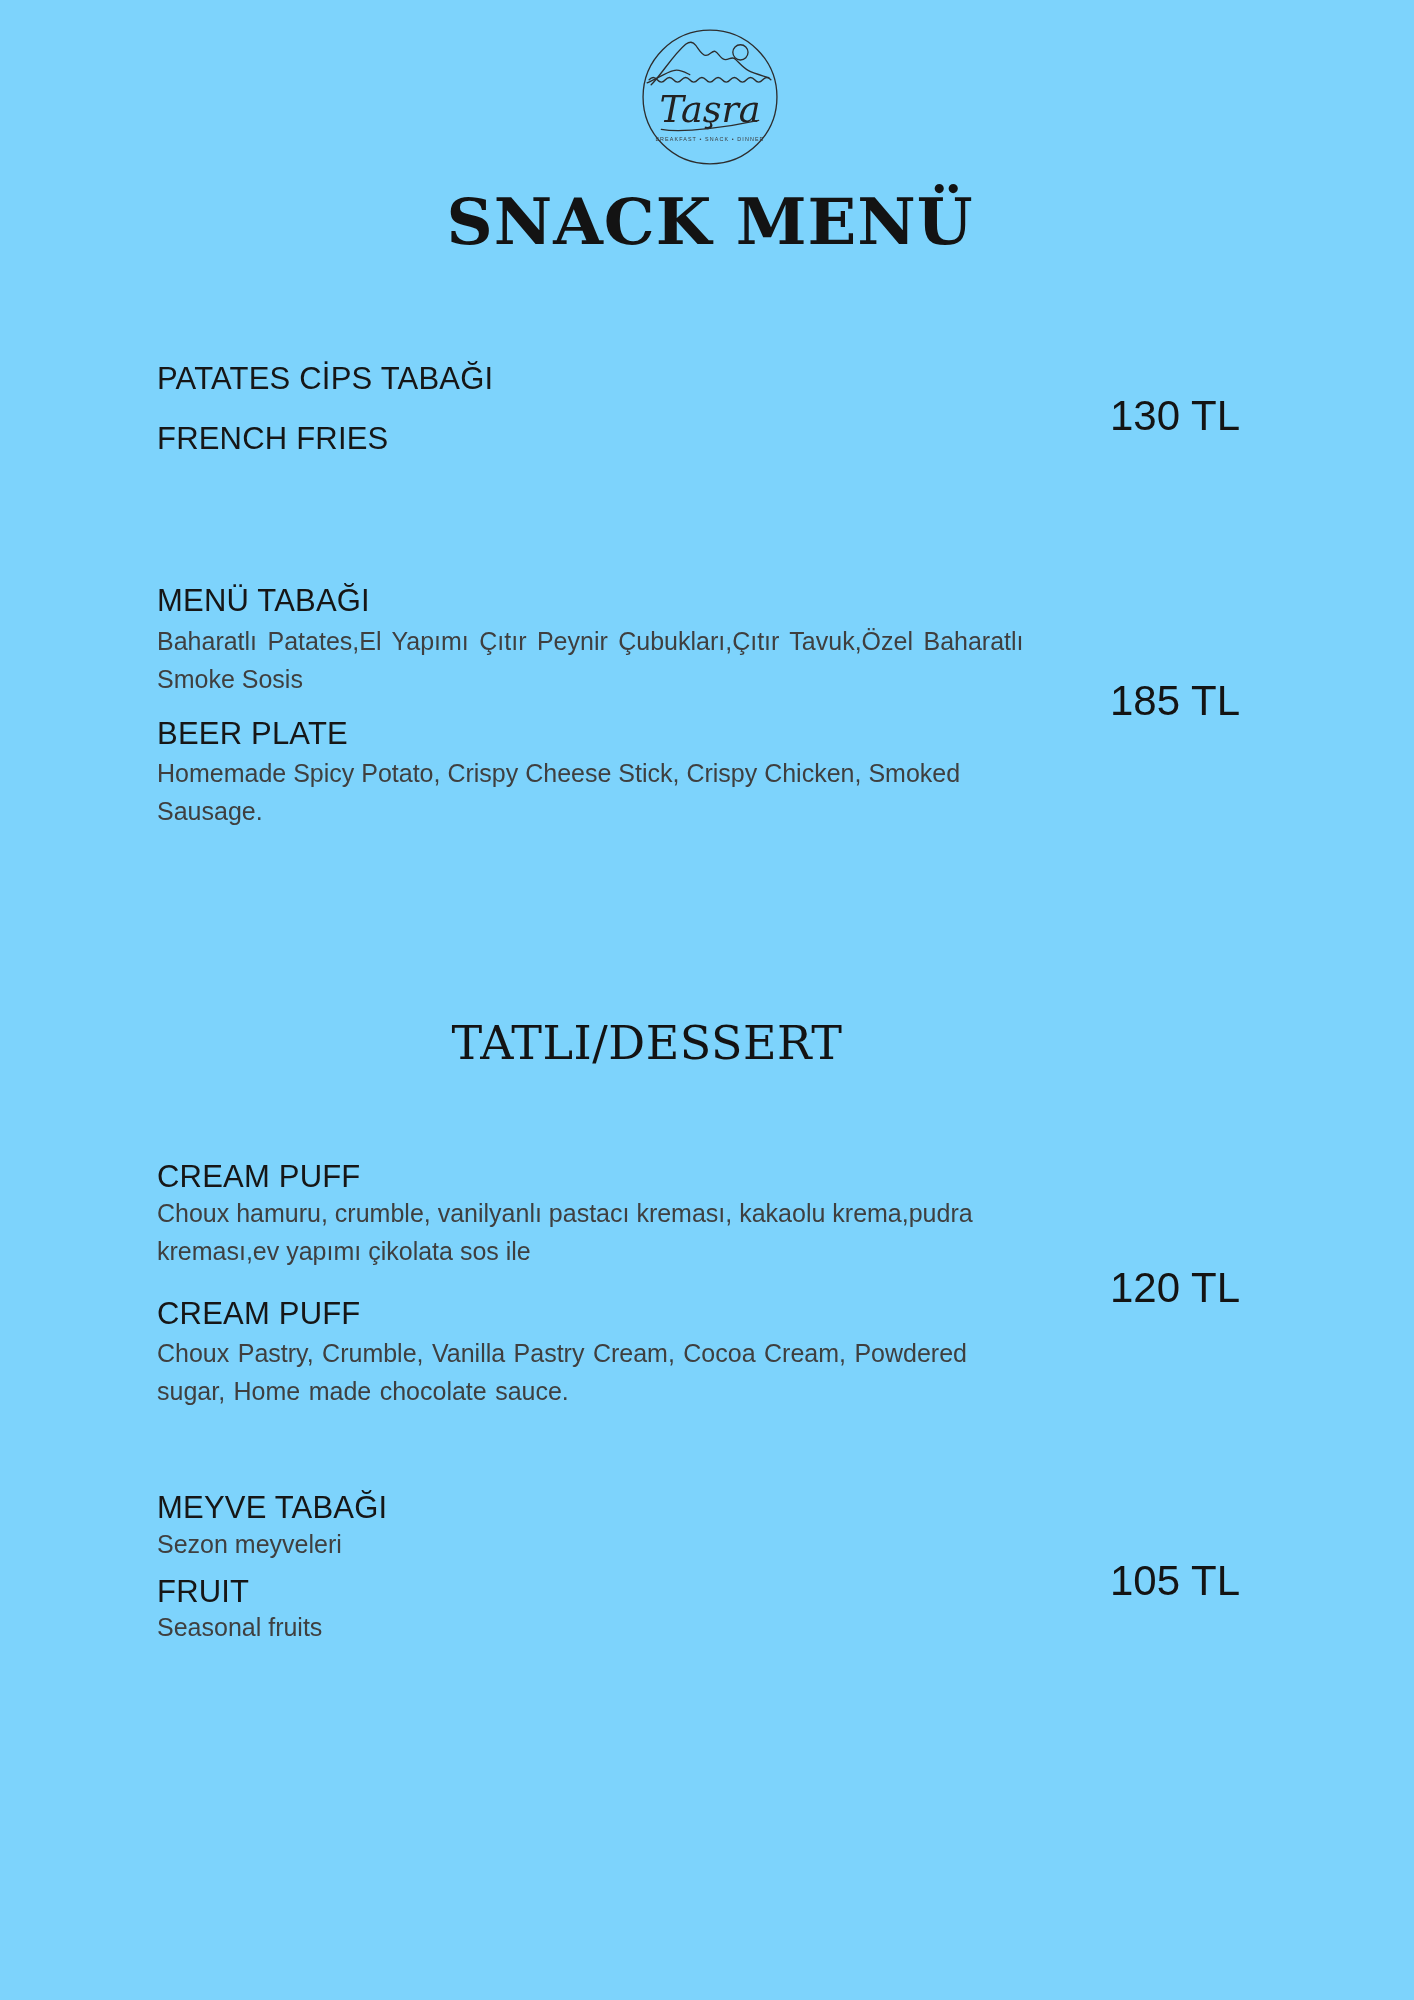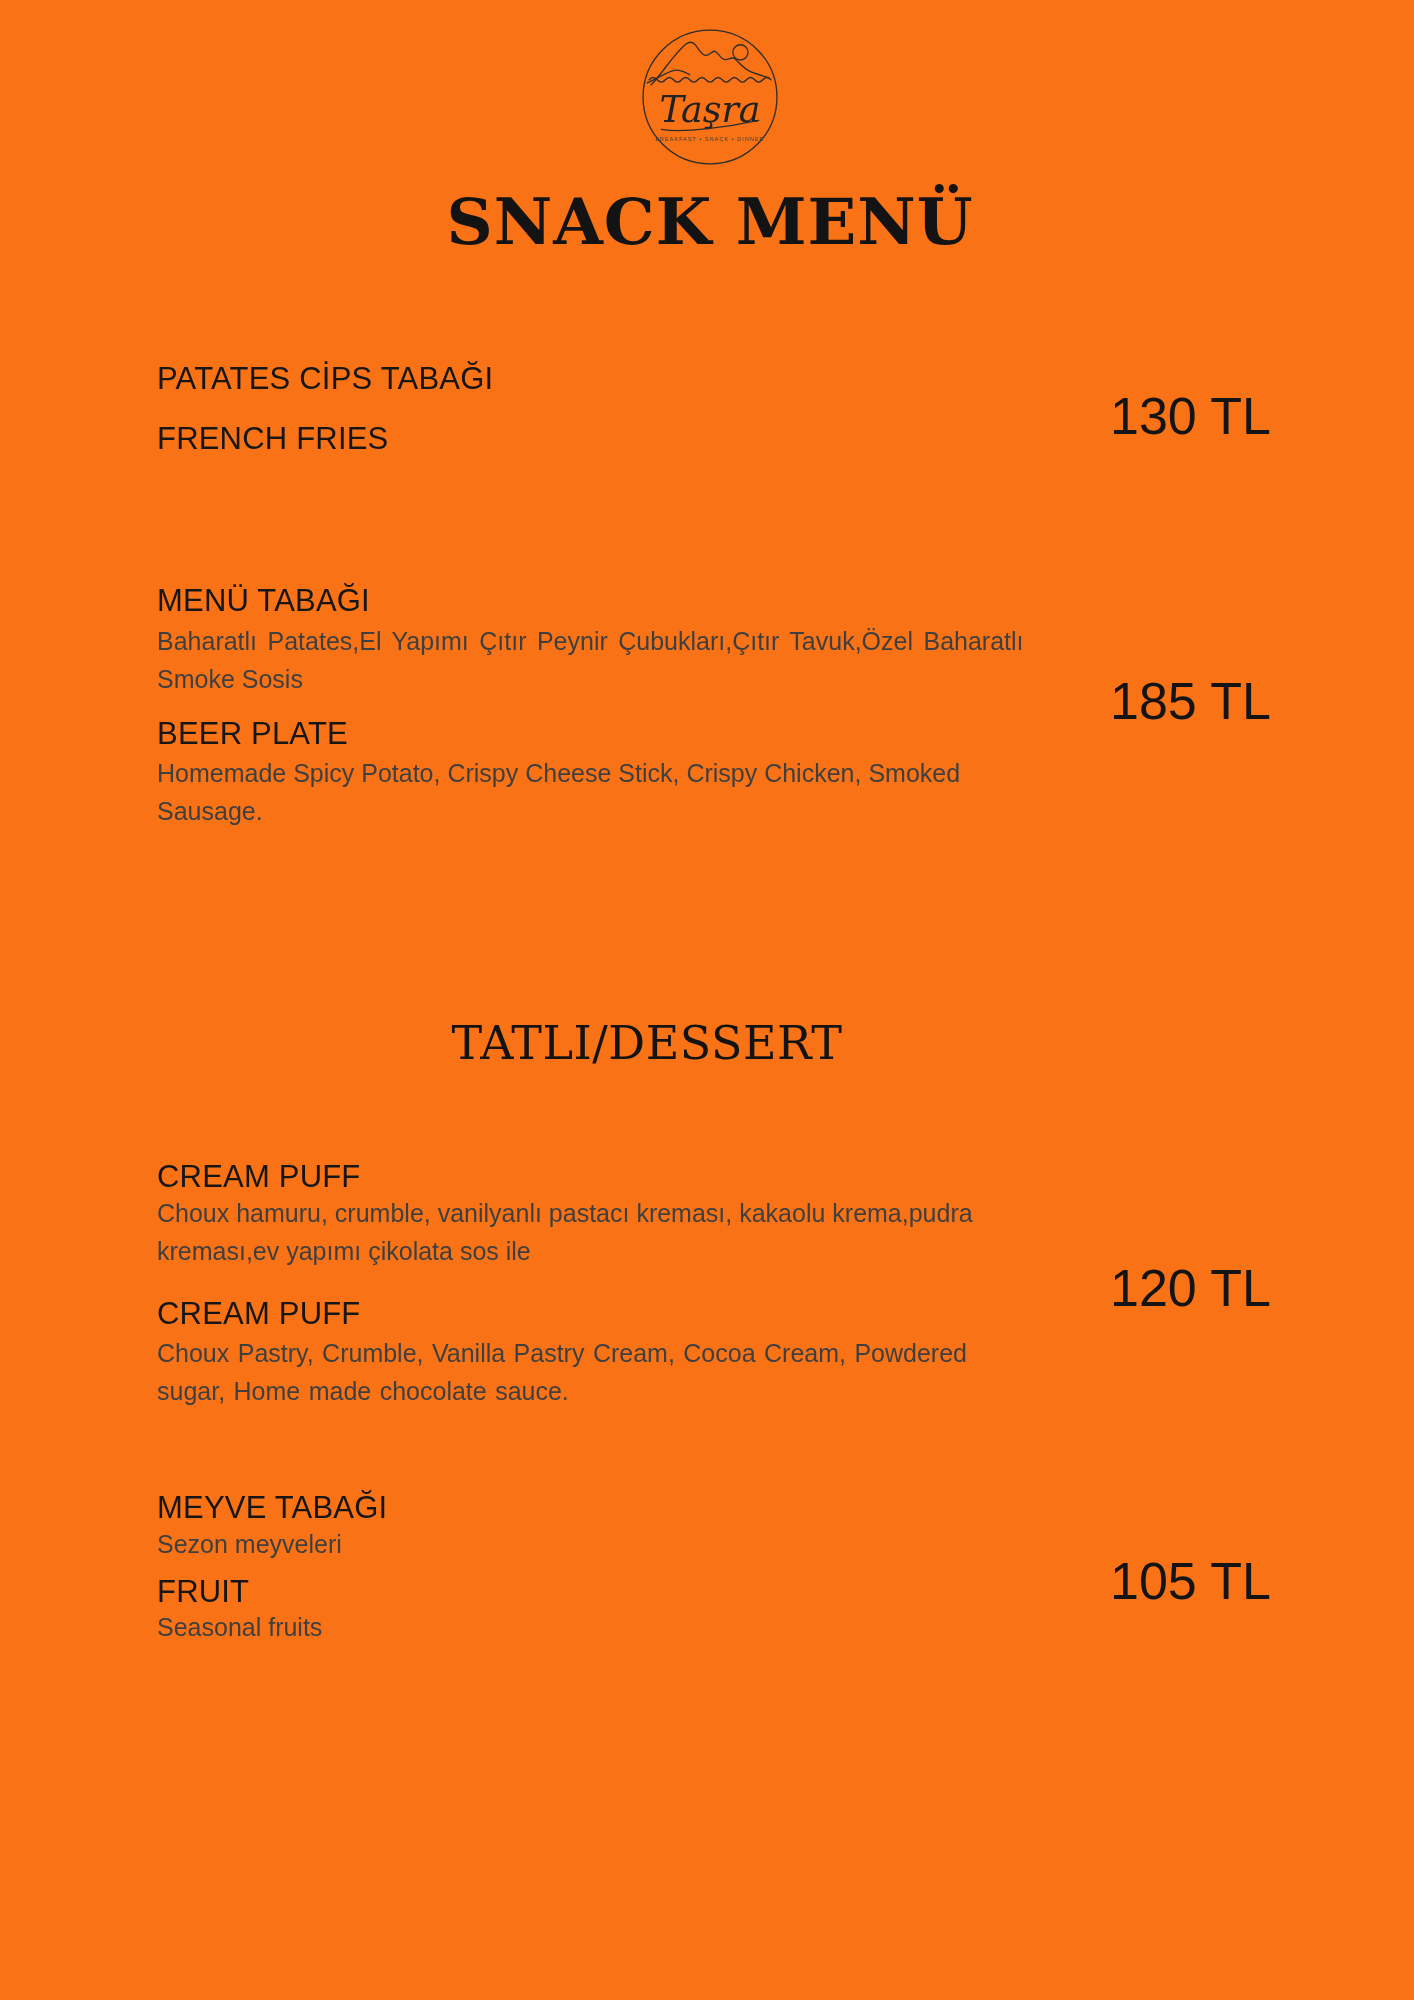--- a/index.html
+++ b/index.html
@@ -2,21 +2,21 @@
 <html><head>
 <meta charset="utf-8">
 <style>
   * { margin: 0; padding: 0; box-sizing: border-box; }
   html, body { background: #ffffff; }
   .page {
     position: relative;
     width: 1414px;
     height: 2000px;
     margin: 0 auto;
-    background: #f97316;
+    background: #7dd3fc;
     font-family: "Liberation Sans", sans-serif;
     color: #161616;
     overflow: hidden;
   }
   .logo-wrap {
     position: absolute;
     left: 639px;
     top: 26px;
     width: 142px;
     height: 142px;
@@ -79,21 +79,21 @@
     font-weight: 400;
     line-height: 38px;
     color: #3f3f3f;
   }
   .desc-line { white-space: nowrap; }
   .ws-wide { word-spacing: 3.5px; }
   .ws-mid  { word-spacing: 1.5px; }
   .price {
     position: absolute;
     left: 1110px;
-    font-size: 52px;
+    font-size: 42px;
     font-weight: 400;
     line-height: 38px;
     color: #141414;
     white-space: nowrap;
   }
 </style>
 </head>
 <body>
 
 <div class="page">

